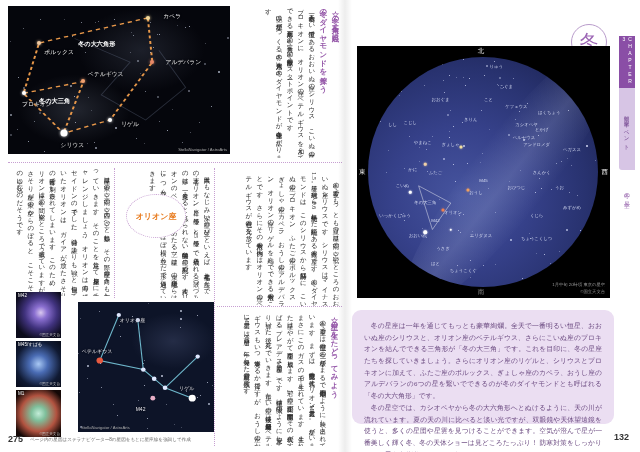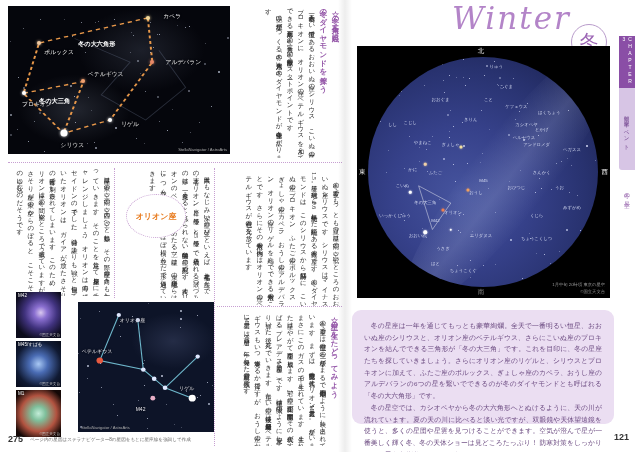--- a/index.html
+++ b/index.html
@@ -281,21 +281,20 @@
       <div style="position: absolute; left: 87.6453%; top: 10.2435%; width: 1px; height: 1px; border-radius: 50%; background: rgb(207, 214, 234); opacity: 0.924673;"></div>
       <div style="position: absolute; left: 50.7232%; top: 97.2925%; width: 1px; height: 1px; border-radius: 50%; background: rgb(207, 214, 234); opacity: 0.583387;"></div>
       <div style="position: absolute; left: 98.5747%; top: 64.177%; width: 1px; height: 1px; border-radius: 50%; background: rgb(207, 214, 234); opacity: 0.535928;"></div>
     </div>
 
   <span class="folio" style="left:8px;">275</span>
   <span id="footnote">ページ内の星図はステラナビゲーター8の星図をもとに星座線を強調して作成</span>
 
   <div id="gutter"></div>
 
-  <div id="winter-title">Winter</div>
   <div id="kanji-circle">冬</div>
   <div id="title-rest">の星空</div>
 
   <div id="sky-box">
     <div id="sky-circle">
       <div id="milkyway"></div>
       <div id="star-field">
           <div style="position: absolute; left: 56.079%; top: 11.5475%; width: 1px; height: 1px; border-radius: 50%; background: rgb(223, 230, 255); opacity: 0.496386;"></div>
           <div style="position: absolute; left: 50.6383%; top: 7.8558%; width: 1px; height: 1px; border-radius: 50%; background: rgb(223, 230, 255); opacity: 0.877323;"></div>
           <div style="position: absolute; left: 41.0824%; top: 28.4439%; width: 1px; height: 1px; border-radius: 50%; background: rgb(223, 230, 255); opacity: 0.818753;"></div>
@@ -470,14 +469,14 @@
 
   <div id="info-box">
     <p>冬の星座は一年を通じてもっとも豪華絢爛。全天で一番明るい恒星、おおいぬ座のシリウスと、オリオン座のベテルギウス、さらにこいぬ座のプロキオンを結んでできる三角形が「冬の大三角」です。これを目印に、冬の星座たちを探していきましょう。さらにオリオン座のリゲルと、シリウスとプロキオンに加えて、ふたご座のポルックス、ぎょしゃ座のカペラ、おうし座のアルデバランの6つの星を繋いでできるのが冬のダイヤモンドとも呼ばれる「冬の大六角形」です。</p>
     <p>冬の星空では、カシオペヤから冬の大六角形へとぬけるように、天の川が流れています。夏の天の川に比べると淡い光ですが、双眼鏡や天体望遠鏡を使うと、多くの星団や星雲を見つけることができます。空気が澄んで星が一番美しく輝く冬、冬の天体ショーは見どころたっぷり！ 防寒対策をしっかりして、思う存分楽しみましょう。</p>
   </div>
 
   <div id="chapter-tab">CHAPTER 3</div>
   <div id="section-tab">年間 星空イベント</div>
   <div id="current-section">冬の星空</div>
 
-  <span class="folio" style="left:614px;bottom:10px;">121</span>
+  <span class="folio" style="left:614px;bottom:10px;">132</span>
 </div>
 
 </body></html>

